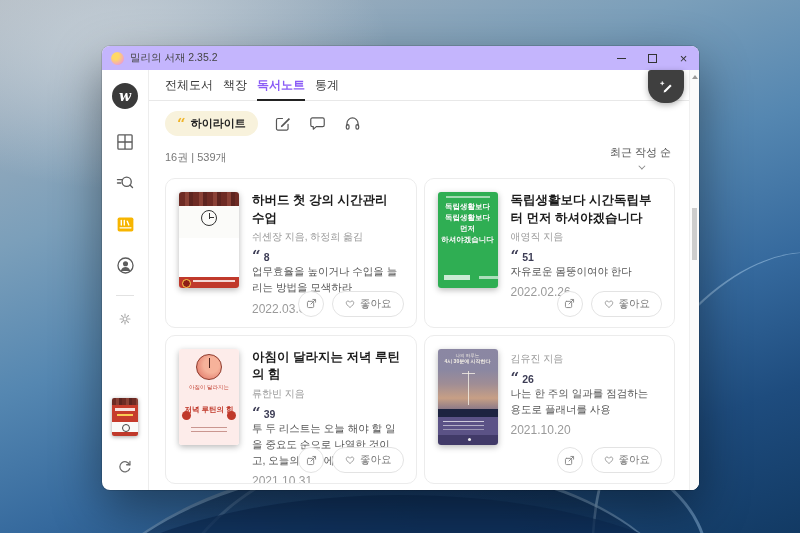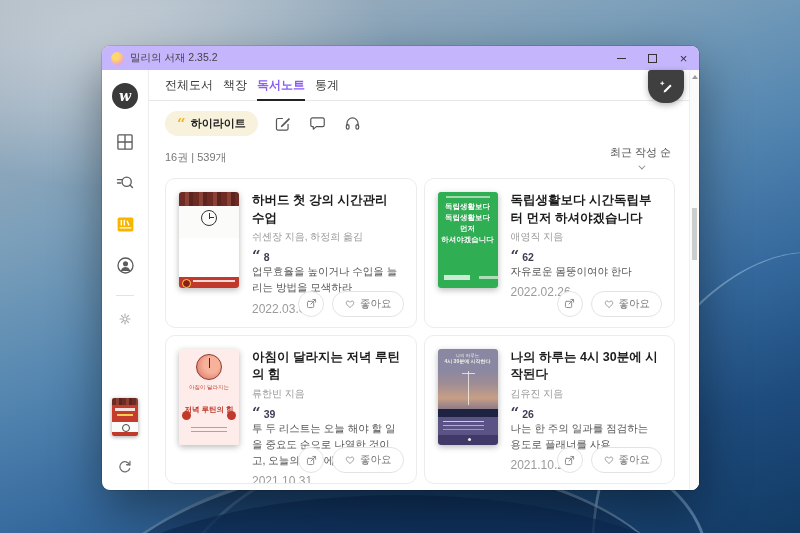--- a/index.html
+++ b/index.html
@@ -367,21 +367,21 @@
               <div class="l">독립생활보다</div>
               <div class="l">먼저</div>
               <div class="l">하셔야겠습니다</div>
             </div>
           </div>
           <div class="info">
             <div class="c-title">독립생활보다 시간독립부터 먼저 하셔야겠습니다</div>
             <div class="c-author">애영직 지음</div>
             <div class="c-qrow">
               <span class="c-qmark">“</span>
-              <span class="c-qnum">62</span>
+              <span class="c-qnum">51</span>
             </div>
             <div class="c-quote">자유로운 몸뚱이여야 한다</div>
             <div class="c-date">2022.02.26</div>
           </div>
           <div class="c-actions">
             <div class="share-btn">
               <svg width="13" height="13" viewBox="0 0 24 24" fill="none" stroke="#8a8a8a" stroke-width="1.8" stroke-linecap="round">
                 <rect x="4.5" y="8" width="11.5" height="11.5" rx="2"></rect>
                 <line x1="11" y1="13" x2="19" y2="5"></line>
                   <polyline points="14.5,4.5 19.5,4.5 19.5,9.5"></polyline>
@@ -440,21 +440,20 @@
                 <div class="cv4-t1">나의 하루는</div>
                 <div class="cv4-t2">4시 30분에 시작한다</div>
                 <div class="cv4-pole"></div>
               </div>
               <div class="cv4-sil"></div>
               <div class="cv4-band"></div>
               <div class="cv4-foot"></div>
             </div>
           </div>
           <div class="info">
-            <div class="c-title">나의 하루는 4시 30분에 시작된다</div>
             <div class="c-author">김유진 지음</div>
             <div class="c-qrow">
               <span class="c-qmark">“</span>
               <span class="c-qnum">26</span>
             </div>
             <div class="c-quote">나는 한 주의 일과를 점검하는 용도로 플래너를 사용</div>
             <div class="c-date">2021.10.20</div>
           </div>
           <div class="c-actions">
             <div class="share-btn">

